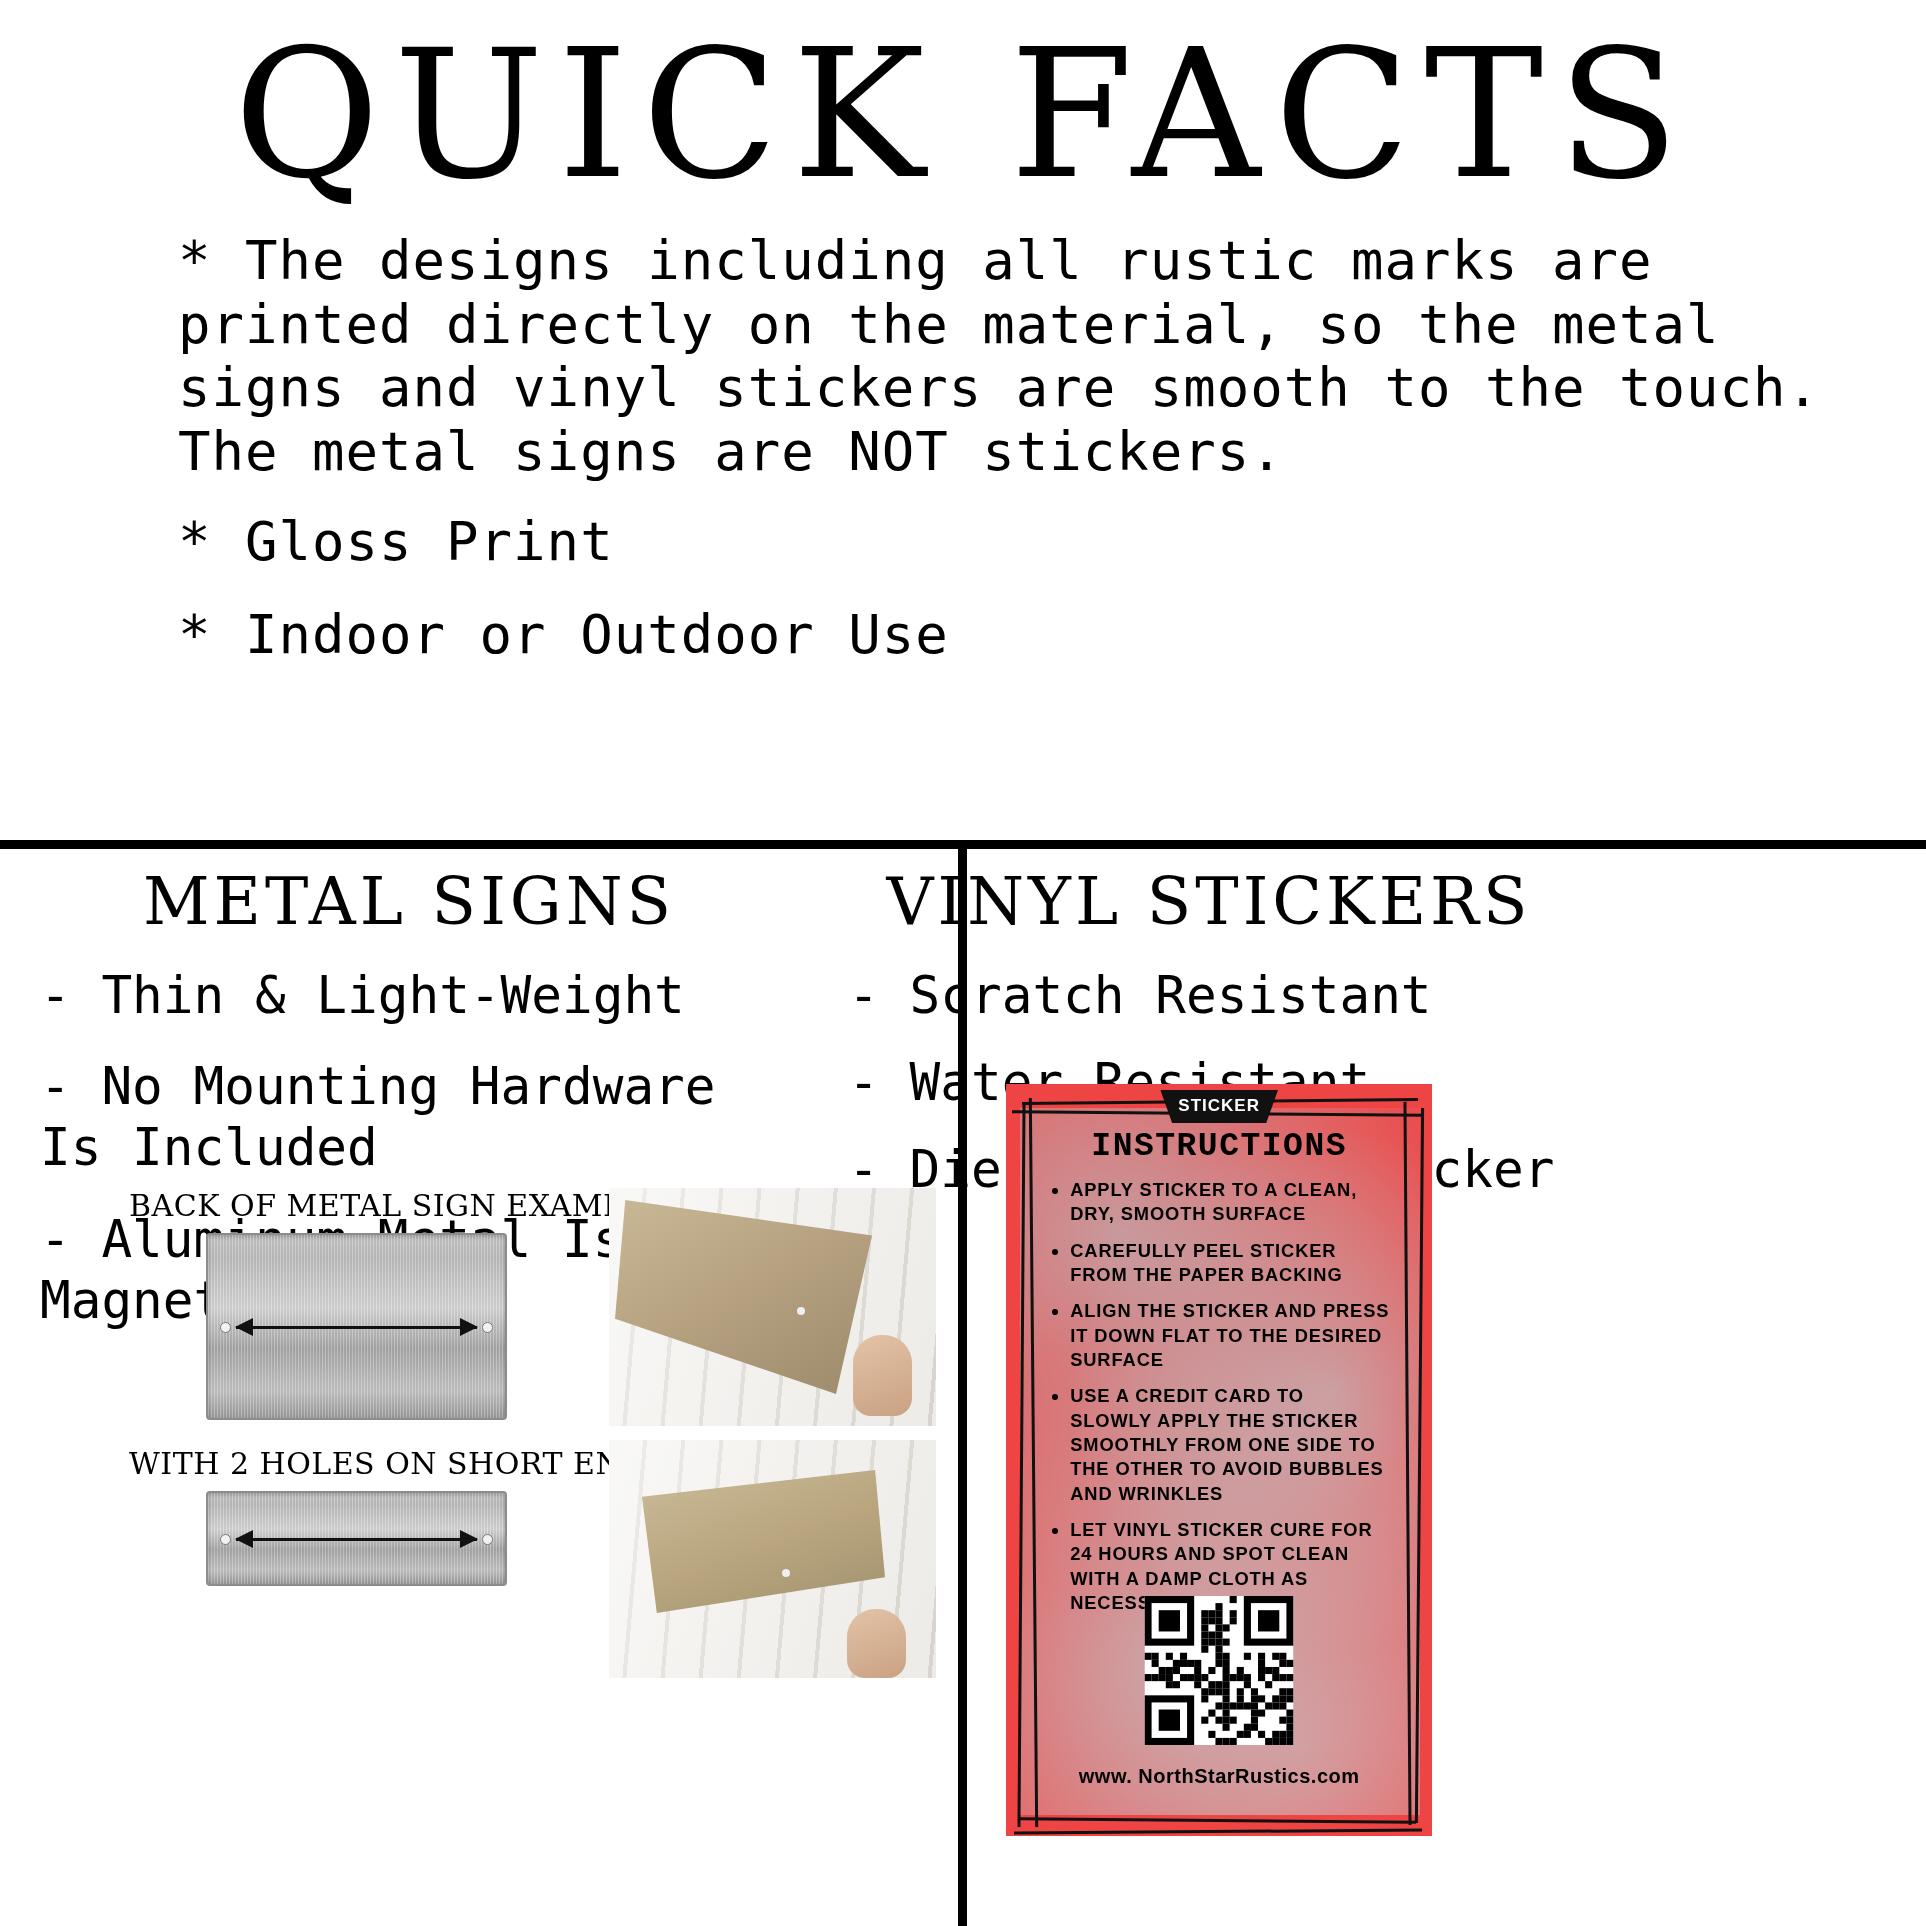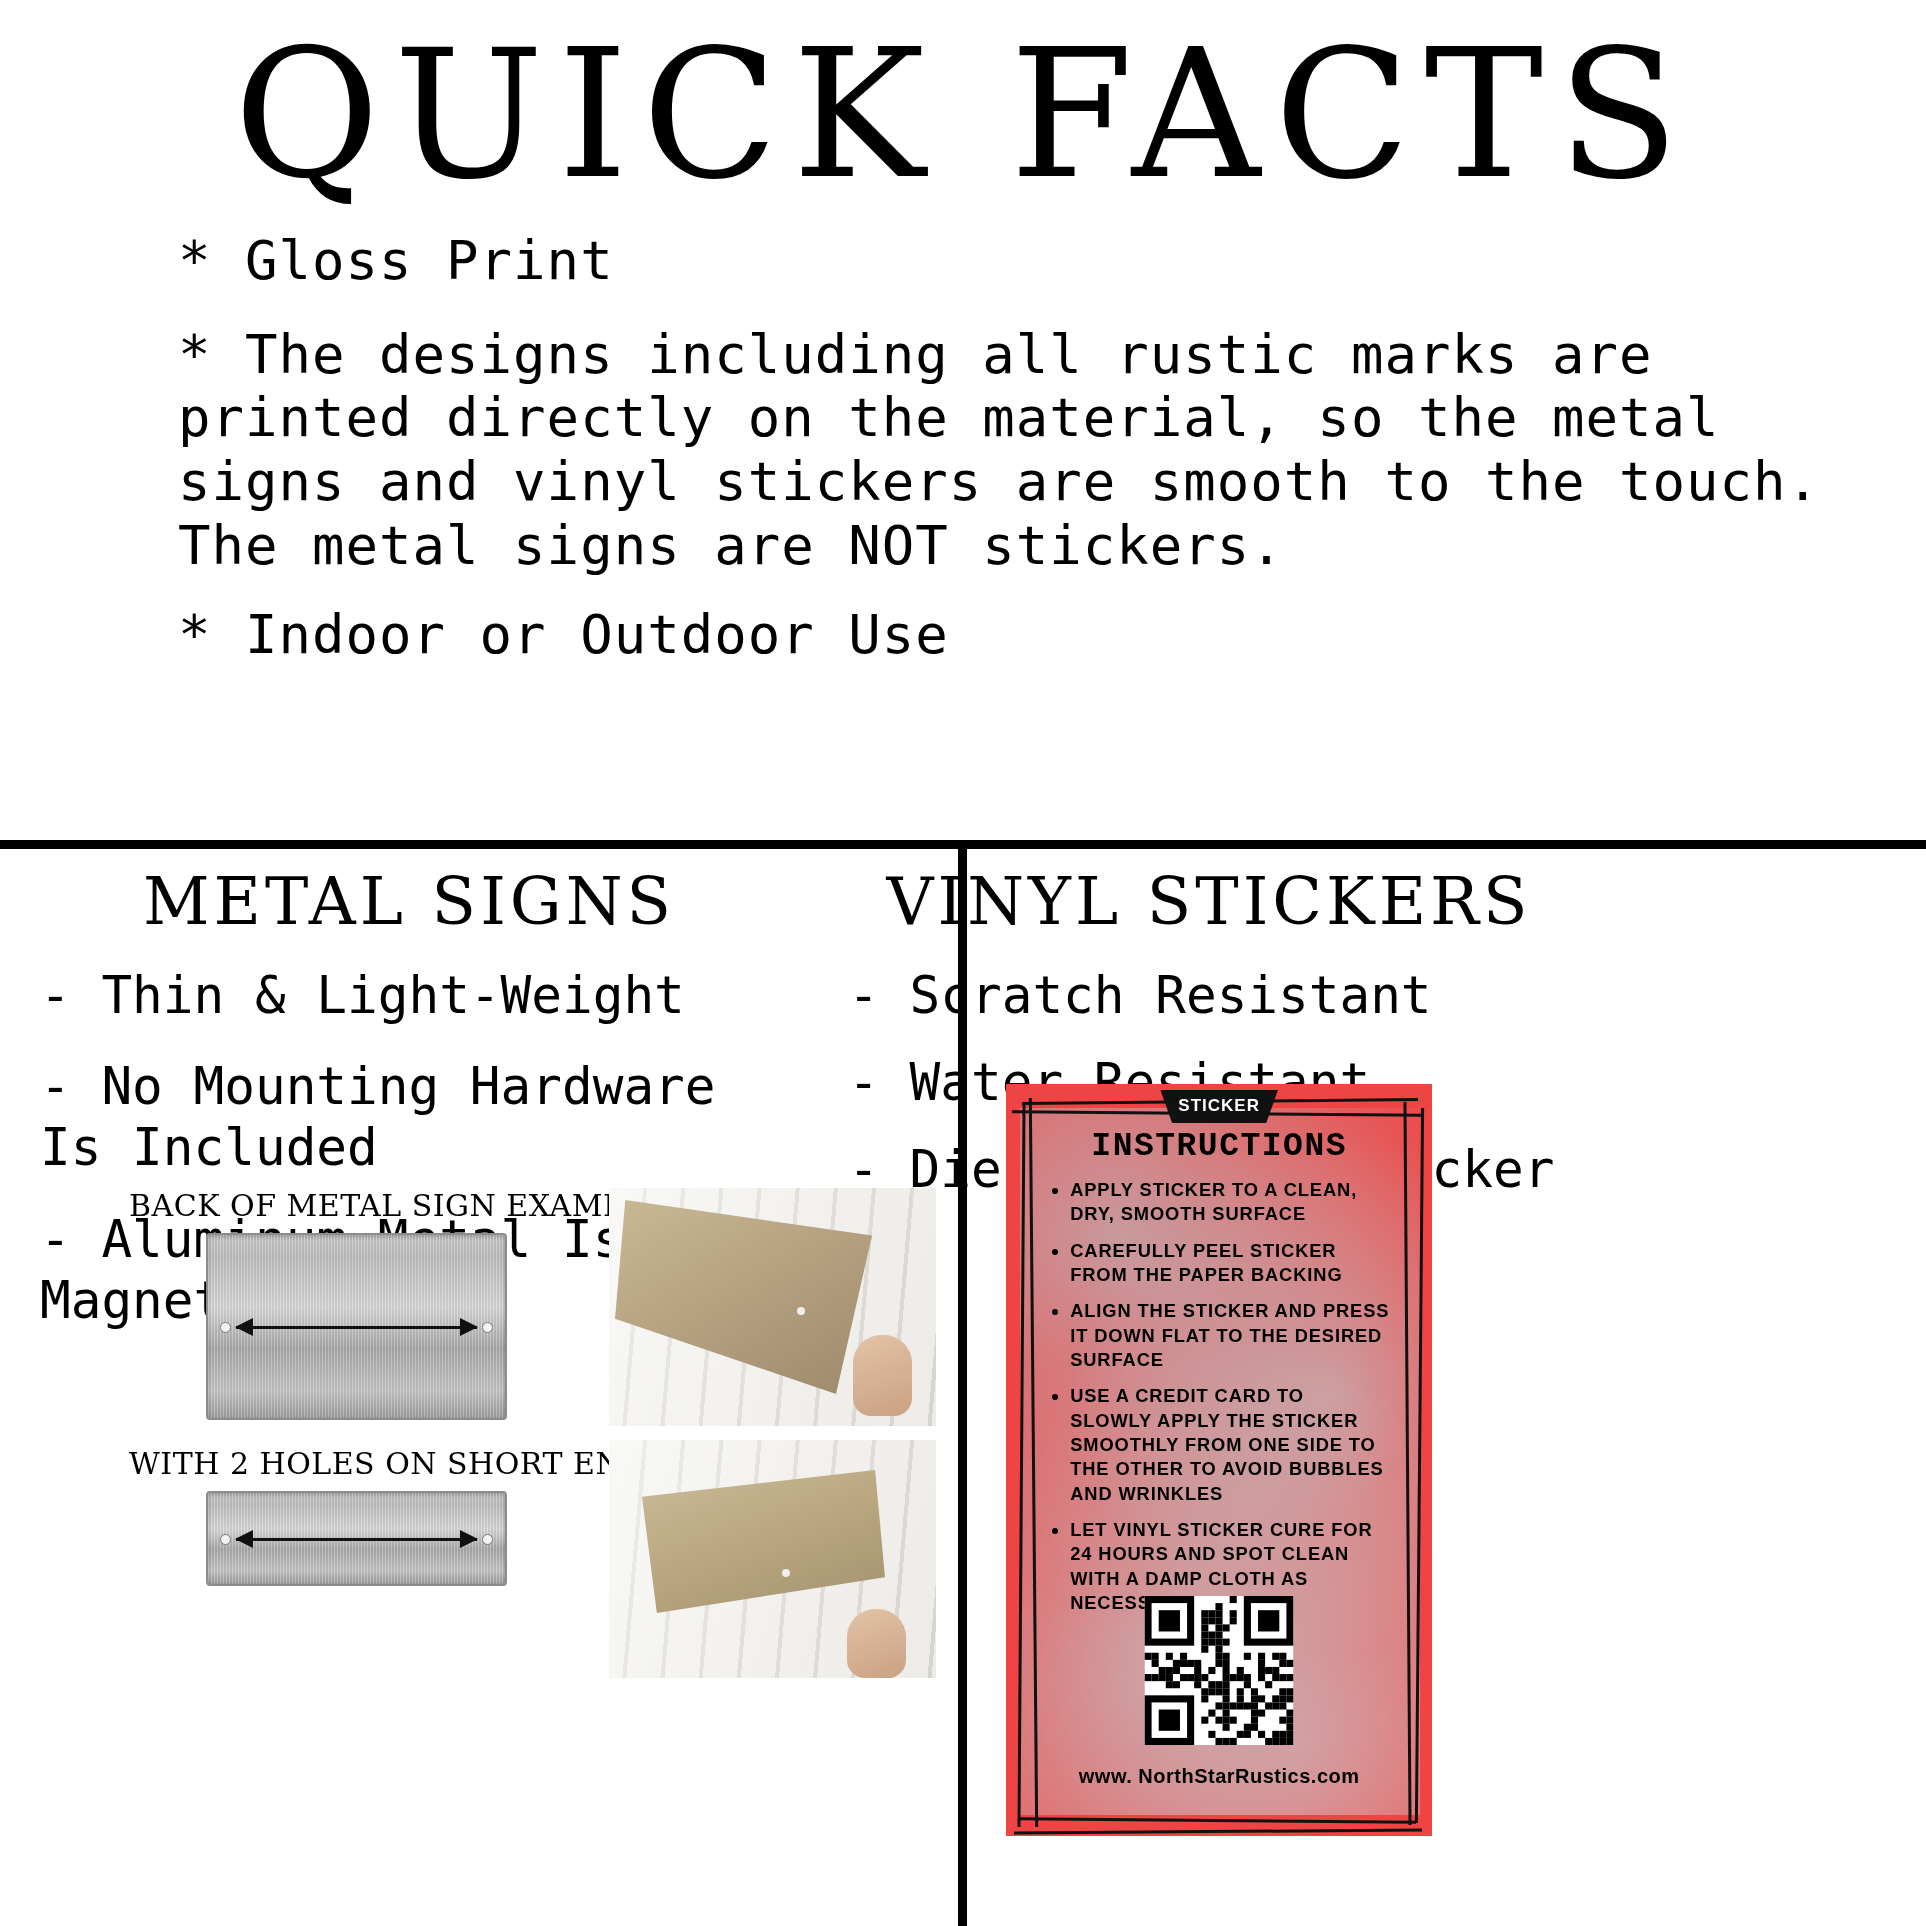--- a/index.html
+++ b/index.html
@@ -286,22 +286,22 @@
   }
 </style>
 </head>
 <body>
 
 <div class="page">
 
   <div class="title">QUICK FACTS</div>
 
   <div class="facts">
+    <div class="fact">* The designs including all rustic marks are printed directly on the material, so the metal signs and vinyl stickers are smooth to the touch. The metal signs are NOT stickers.</div>
     <div class="fact small-gap">* Gloss Print</div>
-    <div class="fact">* The designs including all rustic marks are printed directly on the material, so the metal signs and vinyl stickers are smooth to the touch. The metal signs are NOT stickers.</div>
     <div class="fact">* Indoor or Outdoor Use</div>
   </div>
 
   <div class="hline" style="top:840px;"></div>
   <div class="vline" style="top:848px; left:958px; height:1078px;"></div>
 
   <div class="cols">
 
     <div class="col col-left">
       <div class="col-head">METAL SIGNS</div>

